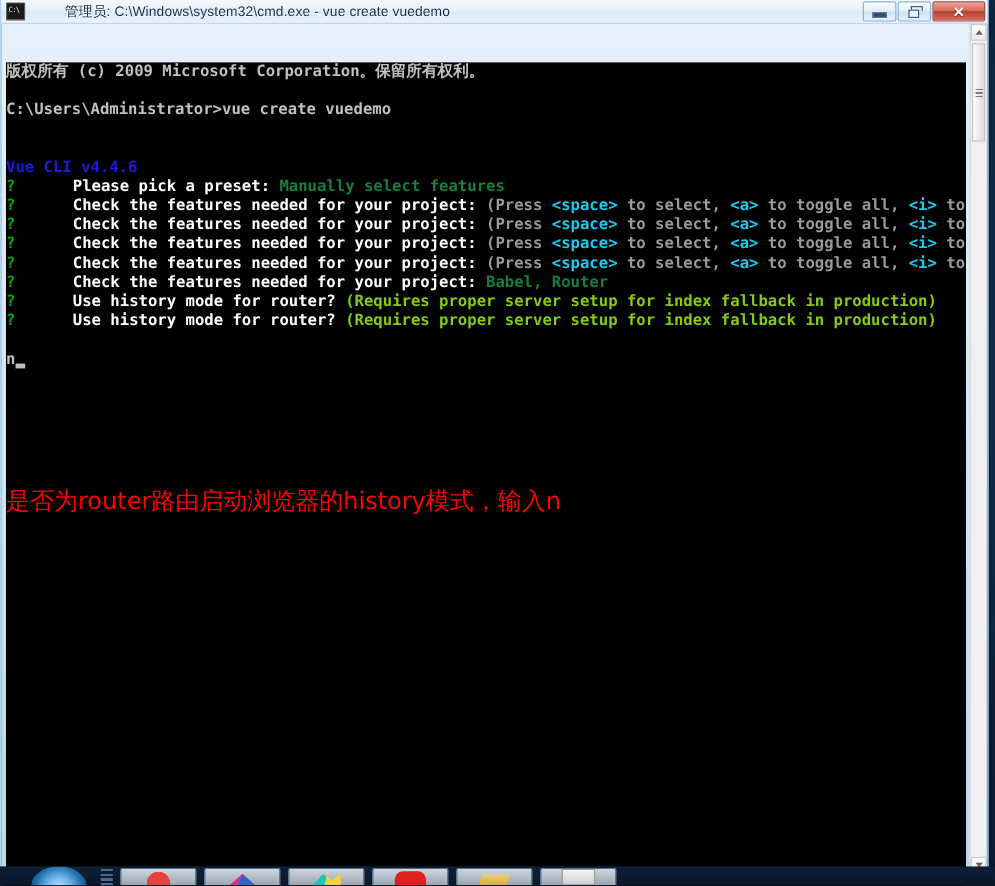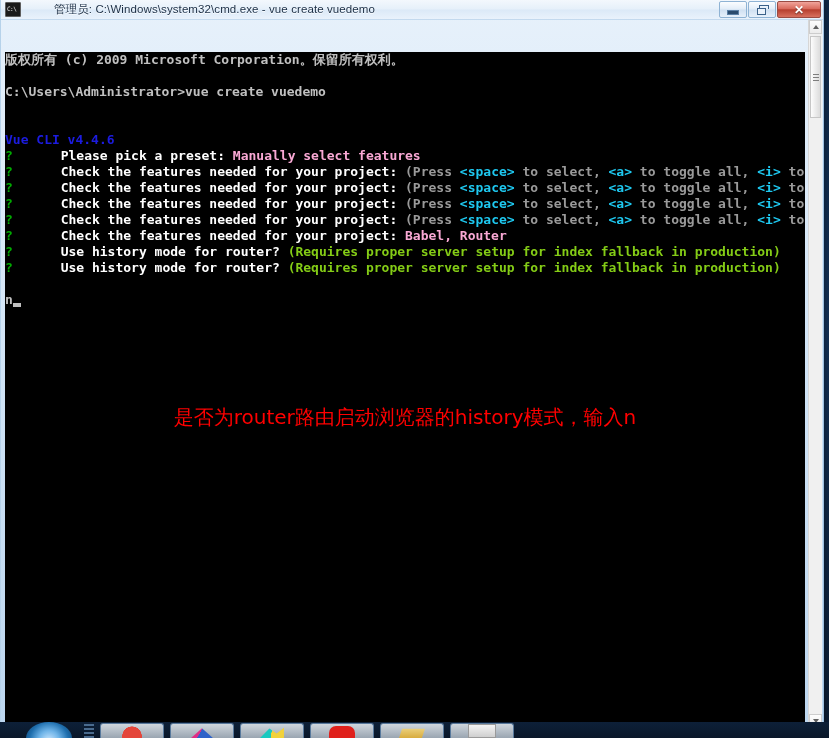--- a/index.html
+++ b/index.html
@@ -162,41 +162,41 @@
     line-height: 16px;
     white-space: pre;
     letter-spacing: 0px;
     font-weight: bold;
   }
   .line { height: 16px; white-space: pre; }
   .c-white  { color: #c0c0c0; }
   .c-bwhite { color: #ffffff; padding-left: 40px; }
   .c-green  { color: #00aa00; }
   .c-blue   { color: #1c1ce0; }
-  .c-teal   { color: #f9a8d4; }
+  .c-teal   { color: #15803d; }
   .c-cyan   { color: #1ec8f0; }
   .c-yellow { color: #84cc16; }
   .c-gray   { color: #9a9a9a; }
 
   #cursor-block {
     display: inline-block;
     width: 8px;
     height: 4px;
     background: #c0c0c0;
     vertical-align: bottom;
     margin-bottom: 1px;
   }
 
   
   #annotation {
     position: absolute;
     left: 0;
     top: 352px;
     width: 800px;
-    text-align: center;
+    text-align: left;
     color: #ff0000;
     font-family: "DejaVu Sans", sans-serif;
     font-size: 20px;
     line-height: 26px;
     white-space: nowrap;
   }
 
   
   #watermark {
     position: absolute;

